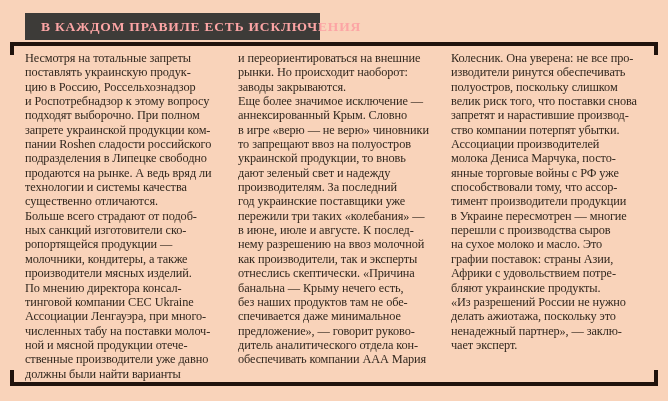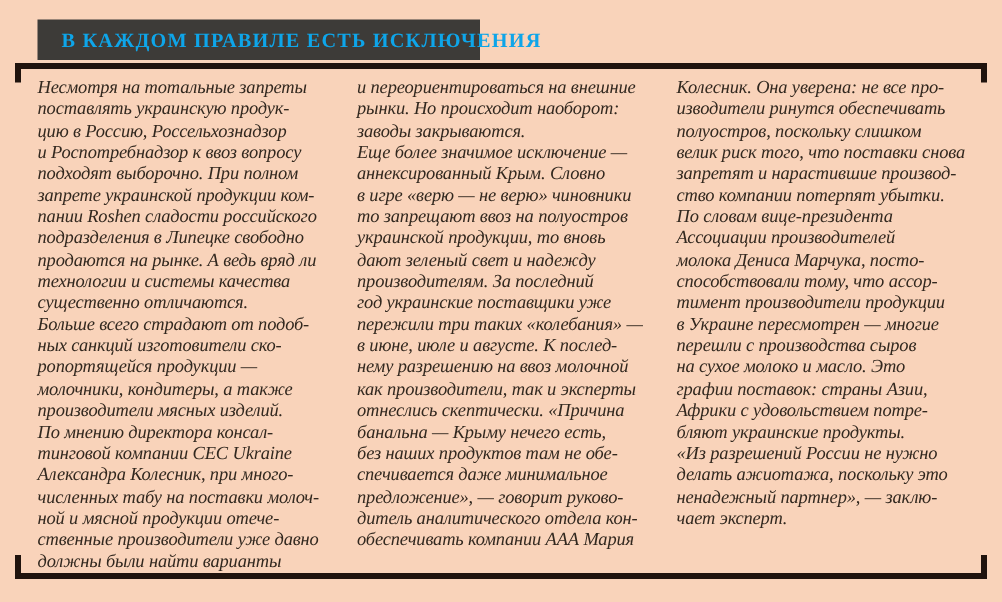--- a/index.html
+++ b/index.html
@@ -12,21 +12,21 @@
   }
   .header-box {
     position: absolute; left: 25px; top: 13px;
     width: 295px; height: 27px;
     background: #3d3b38;
     display: flex; align-items: center;
     padding-left: 16px; box-sizing: border-box;
     z-index: 3;
   }
   .header-title {
-    color: #0ea5e9;
+    color: #fca5a5;
     font-family: "Liberation Serif", serif;
     font-weight: 700;
     font-size: 13.5px;
     letter-spacing: 0.8px;
     white-space: nowrap;
   }
   .frame-top {
     position: absolute; left: 10px; top: 42px;
     width: 648px; height: 13px;
     border-top: 4px solid #20130d;
@@ -42,21 +42,21 @@
     border-left: 4px solid #20130d;
     border-right: 4px solid #20130d;
     box-sizing: border-box;
     z-index: 1;
   }
   .article {
     position: absolute; left: 25px; top: 51px;
     display: flex; gap: 14px;
     z-index: 2;
   }
-  .col { width: 199px; font-style: italic; }
+  .col { width: 199px; }
   .col.col-last { width: 212px; }
   .line {
     font-size: 12.3px;
     line-height: 14.35px;
     height: 14.35px;
     white-space: nowrap;
     letter-spacing: -0.1px;
     color: #32281f;
   }
 </style>
@@ -68,36 +68,36 @@
 </div>
 
 <div class="frame-top"></div>
 <div class="frame-bottom"></div>
 
 <div class="article">
   <div class="col">
       <div class="line">Несмотря на тотальные запреты</div>
       <div class="line">поставлять украинскую продук-</div>
       <div class="line">цию в Россию, Россельхознадзор</div>
-      <div class="line">и Роспотребнадзор к ввоз вопросу</div>
+      <div class="line">и Роспотребнадзор к этому вопросу</div>
       <div class="line">подходят выборочно. При полном</div>
       <div class="line">запрете украинской продукции ком-</div>
       <div class="line">пании Roshen сладости российского</div>
       <div class="line">подразделения в Липецке свободно</div>
       <div class="line">продаются на рынке. А ведь вряд ли</div>
       <div class="line">технологии и системы качества</div>
       <div class="line">существенно отличаются.</div>
       <div class="line">Больше всего страдают от подоб-</div>
       <div class="line">ных санкций изготовители ско-</div>
       <div class="line">ропортящейся продукции —</div>
       <div class="line">молочники, кондитеры, а также</div>
       <div class="line">производители мясных изделий.</div>
       <div class="line">По мнению директора консал-</div>
       <div class="line">тинговой компании CEC Ukraine</div>
-      <div class="line">Александра Колесник, при много-</div>
+      <div class="line">Ассоциации Ленгауэра, при много-</div>
       <div class="line">численных табу на поставки молоч-</div>
       <div class="line">ной и мясной продукции отече-</div>
       <div class="line">ственные производители уже давно</div>
       <div class="line">должны были найти варианты</div>
     </div>
   <div class="col">
       <div class="line">и переориентироваться на внешние</div>
       <div class="line">рынки. Но происходит наоборот:</div>
       <div class="line">заводы закрываются.</div>
       <div class="line">Еще более значимое исключение —</div>
@@ -120,23 +120,23 @@
       <div class="line">дитель аналитического отдела кон-</div>
       <div class="line">обеспечивать компании ААА Мария</div>
     </div>
   <div class="col col-last">
       <div class="line">Колесник. Она уверена: не все про-</div>
       <div class="line">изводители ринутся обеспечивать</div>
       <div class="line">полуостров, поскольку слишком</div>
       <div class="line">велик риск того, что поставки снова</div>
       <div class="line">запретят и нарастившие производ-</div>
       <div class="line">ство компании потерпят убытки.</div>
-      <div class="line">По словам вице-президента</div>
       <div class="line">Ассоциации производителей</div>
       <div class="line">молока Дениса Марчука, посто-</div>
+      <div class="line">янные торговые войны с РФ уже</div>
       <div class="line">способствовали тому, что ассор-</div>
       <div class="line">тимент производители продукции</div>
       <div class="line">в Украине пересмотрен — многие</div>
       <div class="line">перешли с производства сыров</div>
       <div class="line">на сухое молоко и масло. Это</div>
       <div class="line">графии поставок: страны Азии,</div>
       <div class="line">Африки с удовольствием потре-</div>
       <div class="line">бляют украинские продукты.</div>
       <div class="line">«Из разрешений России не нужно</div>
       <div class="line">делать ажиотажа, поскольку это</div>

